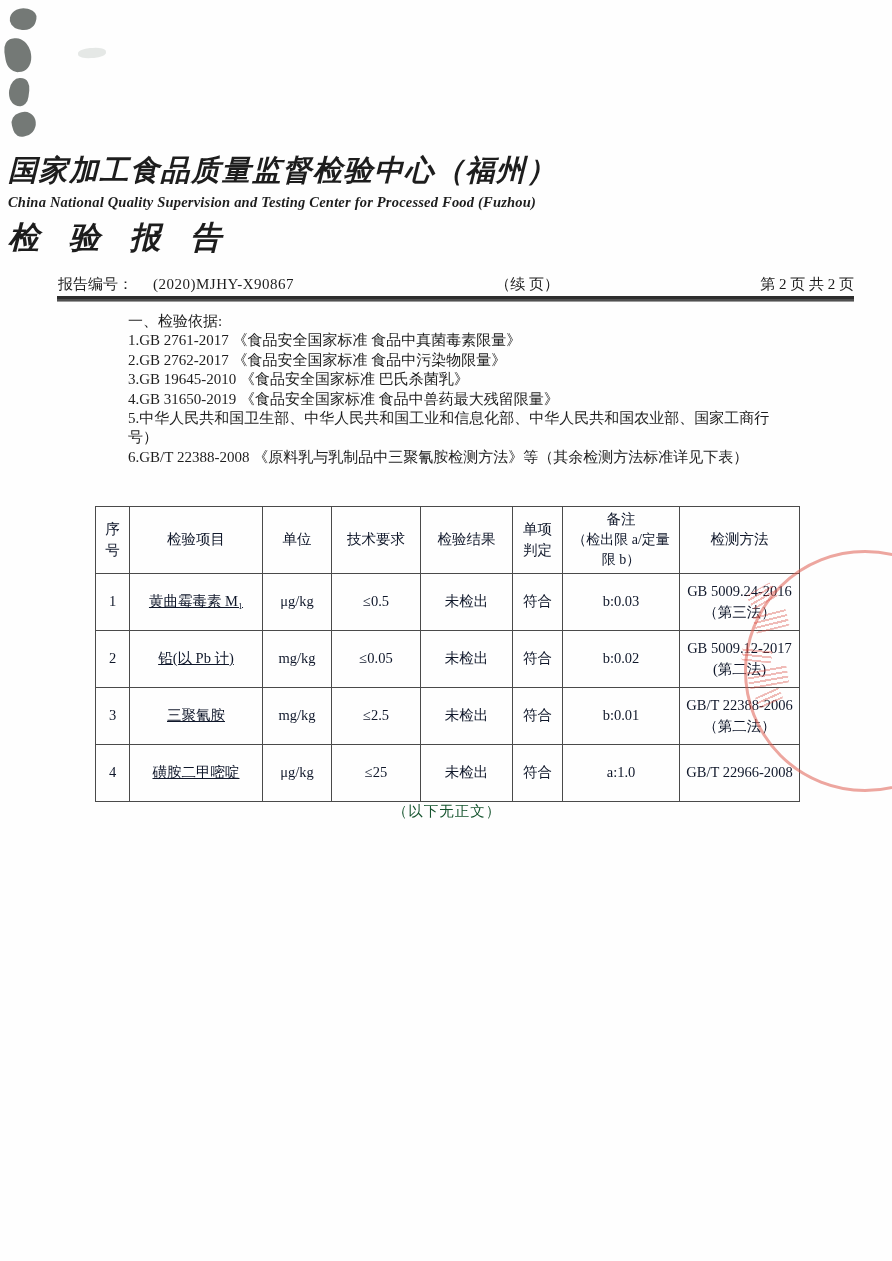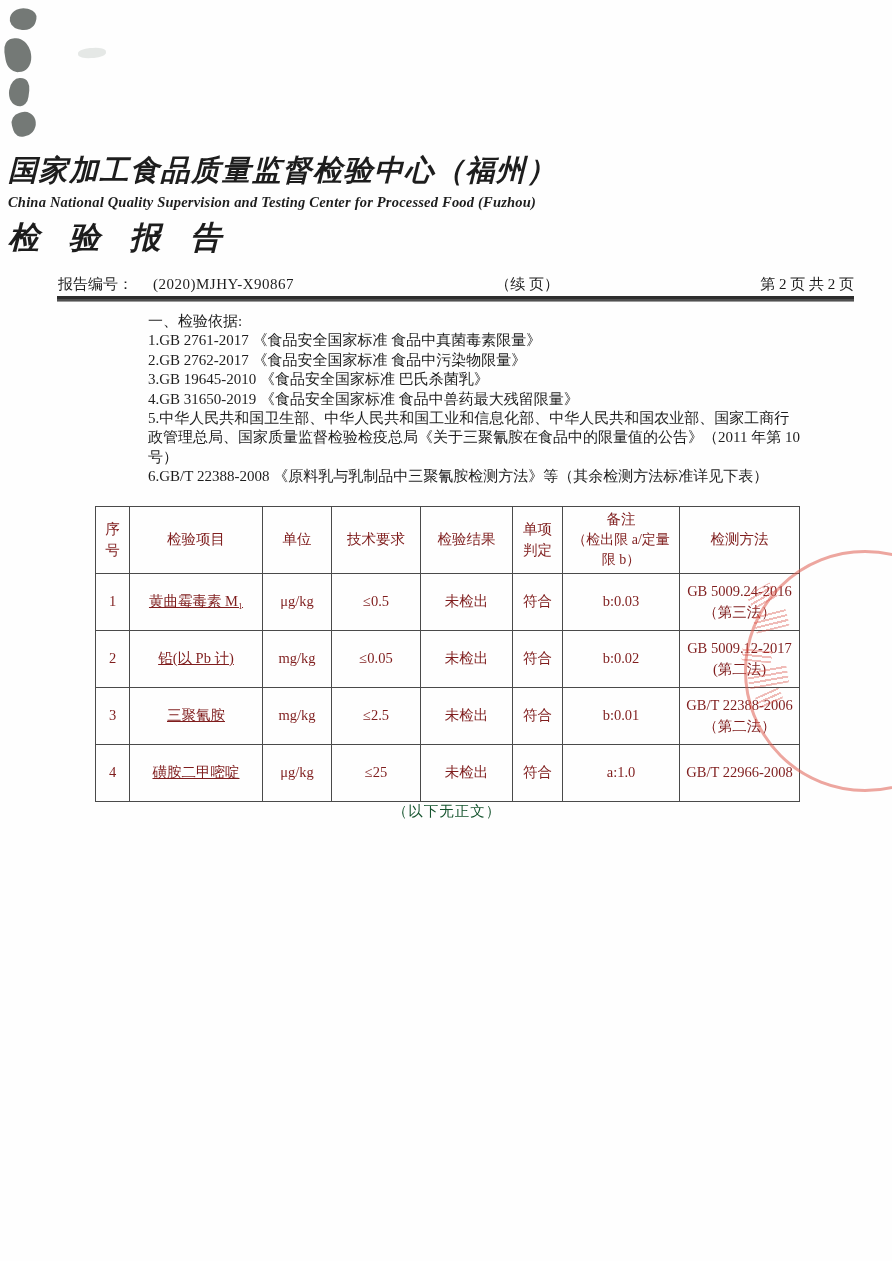--- a/index.html
+++ b/index.html
@@ -26,26 +26,26 @@
     display:flex;justify-content:space-between;align-items:center;font-size:15px;
   }
   .meta-left span{margin-right:0;margin-top:15px;}
   .meta-no{margin-left:20px;letter-spacing:.5px;}
   .rule{
     position:absolute;left:57px;top:296px;width:797px;height:5px;
     background:linear-gradient(#2d2d2d 0 3px,#505050 3px 5px);
     border-bottom:1px solid #9b9b9b;
   }
   
-  .basis{position:absolute;left:128px;top:312px;width:700px;font-size:15px;line-height:19.4px;margin-left:20px;}
+  .basis{position:absolute;left:128px;top:312px;width:700px;font-size:15px;line-height:19.4px;}
   .basis div{white-space:nowrap;}
   
   table.results{
     position:absolute;left:95px;top:506px;width:704px;
-    border-collapse:collapse;table-layout:fixed;font-size:14.5px;color:#7f1d1d;
+    border-collapse:collapse;table-layout:fixed;font-size:14.5px;color:#0f172a;
   }
   table.results th,table.results td{
     border:1px solid #4a4a4a;text-align:center;vertical-align:middle;
     padding:2px 4px;line-height:1.45;font-weight:400;overflow:hidden;
   }
   table.results thead tr{height:60px;}
   table.results tbody tr{height:57px;}
   td.item-cell{text-align:left;padding-left:11px;text-decoration:underline;}
   .remark-sub{display:block;font-size:14px;}
   
@@ -85,21 +85,20 @@
   </div>
   <div class="rule"></div>
 
   <section class="basis">
     <div>一、检验依据:</div>
     <div>1.GB 2761-2017 《食品安全国家标准 食品中真菌毒素限量》</div>
     <div>2.GB 2762-2017 《食品安全国家标准 食品中污染物限量》</div>
     <div>3.GB 19645-2010 《食品安全国家标准 巴氏杀菌乳》</div>
     <div>4.GB 31650-2019 《食品安全国家标准 食品中兽药最大残留限量》</div>
     <div>5.中华人民共和国卫生部、中华人民共和国工业和信息化部、中华人民共和国农业部、国家工商行</div>
-    <div>政管理总局、国家质量监督检验检疫总局《关于三聚氰胺在食品中的限量值的公告》（2011 年第 10</div>
     <div>号）</div>
     <div>6.GB/T 22388-2008 《原料乳与乳制品中三聚氰胺检测方法》等（其余检测方法标准详见下表）</div>
   </section>
 
   <table class="results">
     <colgroup>
       <col style="width:34px">
         <col style="width:133px">
         <col style="width:69px">
         <col style="width:89px">

